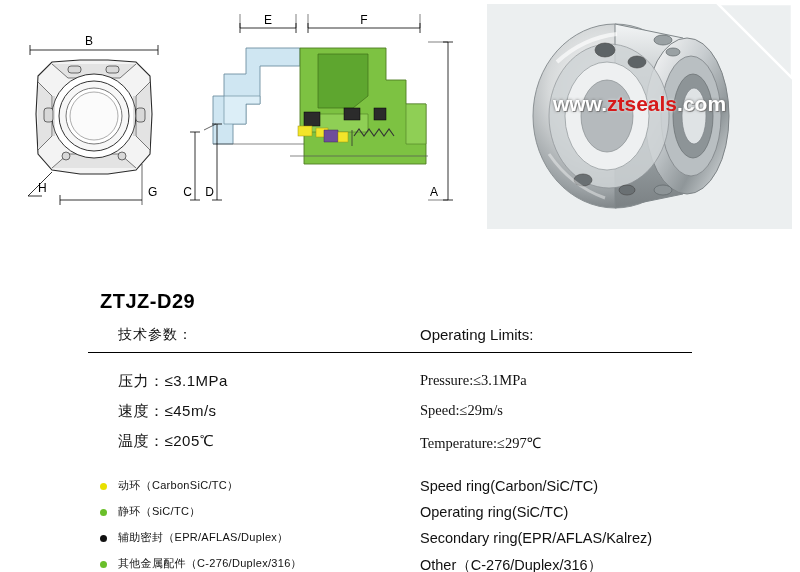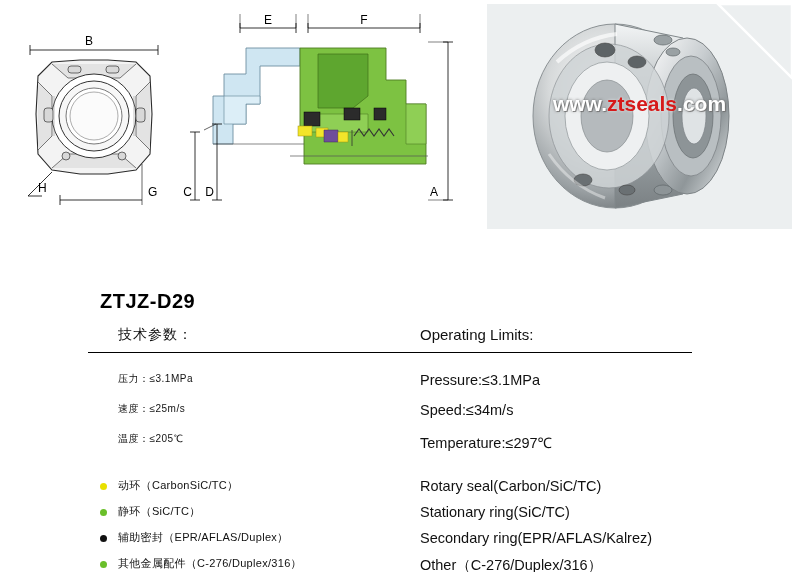--- a/index.html
+++ b/index.html
@@ -91,31 +91,32 @@
     position: absolute;
     left: 88px; top: 102px;
     width: 604px;
     height: 1px;
     background: #000;
   }
 
   .param-cn {
     position: absolute;
     left: 118px;
-    font-size: 10px;
+    font-size: 15px;
     letter-spacing: .5px;
     color: #111;
     white-space: nowrap;
   }
   .param-en {
     position: absolute;
     left: 420px;
     font-size: 14.5px;
     color: #111;
     white-space: nowrap;
+    font-family: Liberation Serif, serif;
   }
   .p0 { top: 122px; }
   .p1 { top: 152px; }
   .p2 { top: 182px; }
 
   .mat-row { position: absolute; left: 100px; width: 620px; }
   .m0 { top: 228px; }
   .m1 { top: 254px; }
   .m2 { top: 280px; }
   .m3 { top: 306px; }
@@ -319,36 +320,36 @@
   <div id="model-title">ZTJZ-D29</div>
 
   <div class="col-head-cn">技术参数：</div>
   <div class="col-head-en">Operating Limits:</div>
 
   <div id="rule"></div>
 
   <div class="param-cn p0">压力：≤3.1MPa</div>
   <div class="param-en p0">Pressure:≤3.1MPa</div>
 
-  <div class="param-cn p1">速度：≤25m/s</div>
-  <div class="param-en p1">Speed:≤34m/s</div>
+  <div class="param-cn p1">速度：≤45m/s</div>
+  <div class="param-en p1">Speed:≤29m/s</div>
 
   <div class="param-cn p2">温度：≤205℃</div>
   <div class="param-en p2">Temperature:≤297℃</div>
 
   <div class="mat-row m0">
     <span class="bullet" style="background:#e8e000"></span>
     <span class="mat-cn">动环（CarbonSiC/TC）</span>
-    <span class="mat-en">Rotary seal(Carbon/SiC/TC)</span>
+    <span class="mat-en">Speed ring(Carbon/SiC/TC)</span>
   </div>
 
   <div class="mat-row m1">
     <span class="bullet" style="background:#6abf2a"></span>
     <span class="mat-cn">静环（SiC/TC）</span>
-    <span class="mat-en">Stationary ring(SiC/TC)</span>
+    <span class="mat-en">Operating ring(SiC/TC)</span>
   </div>
 
   <div class="mat-row m2">
     <span class="bullet" style="background:#111111"></span>
     <span class="mat-cn">辅助密封（EPR/AFLAS/Duplex）</span>
     <span class="mat-en">Secondary ring(EPR/AFLAS/Kalrez)</span>
   </div>
 
   <div class="mat-row m3">
     <span class="bullet" style="background:#6abf2a"></span>

